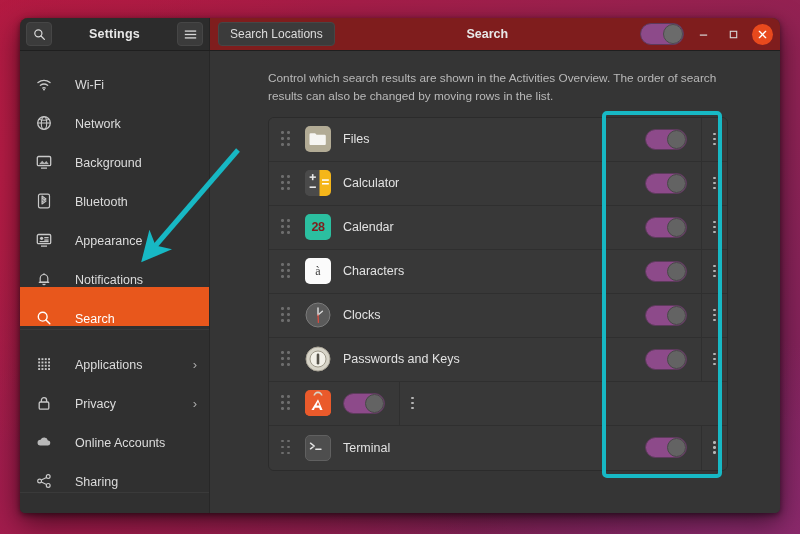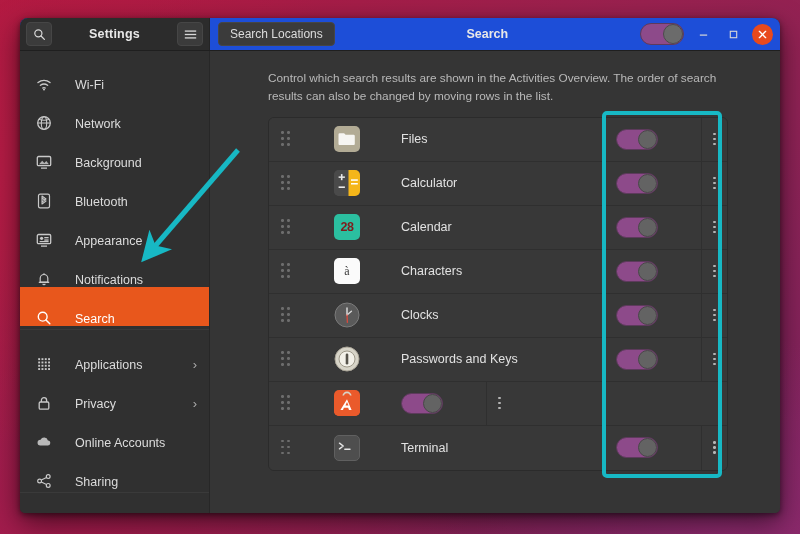--- a/index.html
+++ b/index.html
@@ -26,21 +26,21 @@
     border-radius: 8px 8px 5px 5px;
     box-shadow: 0 10px 28px rgba(0,0,0,.55), 0 2px 6px rgba(0,0,0,.5);
     overflow: hidden;
     display: flex; flex-direction: column;
   }
 
   
   .titlebar {
     height: 33px; flex: 0 0 33px;
     display: flex; 
-    background: #1d4ed8;
+    background: #7f1d1d;
     border-bottom: 1px solid #1f1f1f;
   }
   .tb-left {
     width: 190px; flex: 0 0 190px;
     height: 100%;
     display: flex; align-items: center;
     background: #2c2c2c;
     border-right: 1px solid #242424;
     padding: 0 6px;
   }
@@ -157,21 +157,20 @@
     background: #383838;
     overflow: hidden;
     max-width: 460px;
   }
   .row {
     height: 44px;
     display: flex; align-items: center;
     padding-left: 12px;
     border-bottom: 1px solid #2f2f2f;
     background: #383838;
-    gap: 29px;
   }
   .row:last-child { border-bottom: none; }
   .grip {
     width: 12px; flex: 0 0 12px;
     display: grid;
     grid-template-columns: repeat(2, 4px);
     grid-template-rows: repeat(3, 4px);
     gap: 2px;
     margin-right: 12px;
   }

